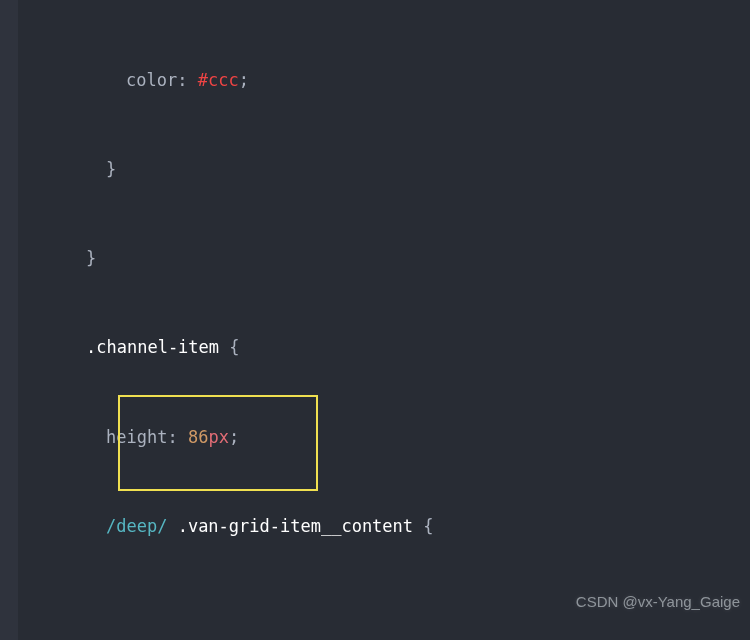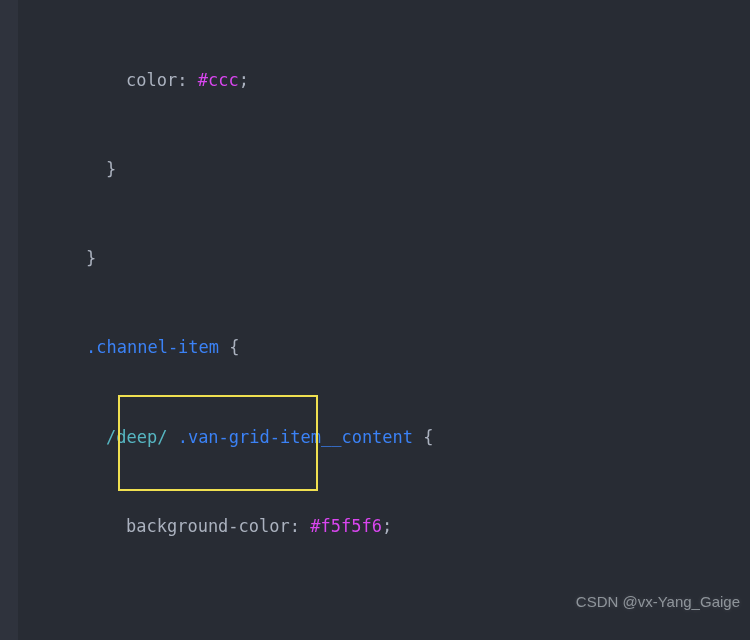--- a/index.html
+++ b/index.html
@@ -28,26 +28,26 @@
     }
     .code {
       margin-left: 26px;
       white-space: pre;
     }
     .line { display: block; }
     .i2 { padding-left: 60px; }
     .i3 { padding-left: 80px; }
     .i4 { padding-left: 100px; }
 
-    .sel   { color: #3b82f6; }   
+    .sel   { color: #ffffff; }   
     .prop  { color: #abb2bf; }   
     .punct { color: #abb2bf; }   
     .num   { color: #d19a66; }   
     .unit  { color: #e06c75; }   
-    .hex   { color: #d946ef; }   
+    .hex   { color: #ef4444; }   
     .kw    { color: #56b6c2; text-align: right; }   
 
     .highlight-box {
       position: absolute;
       border: 2px solid #f0e050;
       pointer-events: none;
     }
     .watermark {
       position: absolute;
       bottom: 25px;
@@ -62,22 +62,22 @@
 </head>
 <body>
 
 <div class="editor">
   <div class="gutter"></div>
   <div class="code">
     <span class="line i4"><span class="prop">color</span><span class="punct">: </span><span class="hex">#ccc</span><span class="punct">;</span></span>
     <span class="line i3"><span class="punct">}</span></span>
     <span class="line i2"><span class="punct">}</span></span>
     <span class="line i2"><span class="sel">.channel-item</span><span class="punct"> {</span></span>
+    <span class="line i3"><span class="prop">height</span><span class="punct">: </span><span class="num">86</span><span class="unit">px</span><span class="punct">;</span></span>
     <span class="line i3"><span class="kw">/deep/</span><span class="sel"> .van-grid-item__content</span><span class="punct"> {</span></span>
-    <span class="line i4"><span class="prop">background-color</span><span class="punct">: </span><span class="hex">#f5f5f6</span><span class="punct">;</span></span>
     
     
     
     
     
     
     
     
     
     

